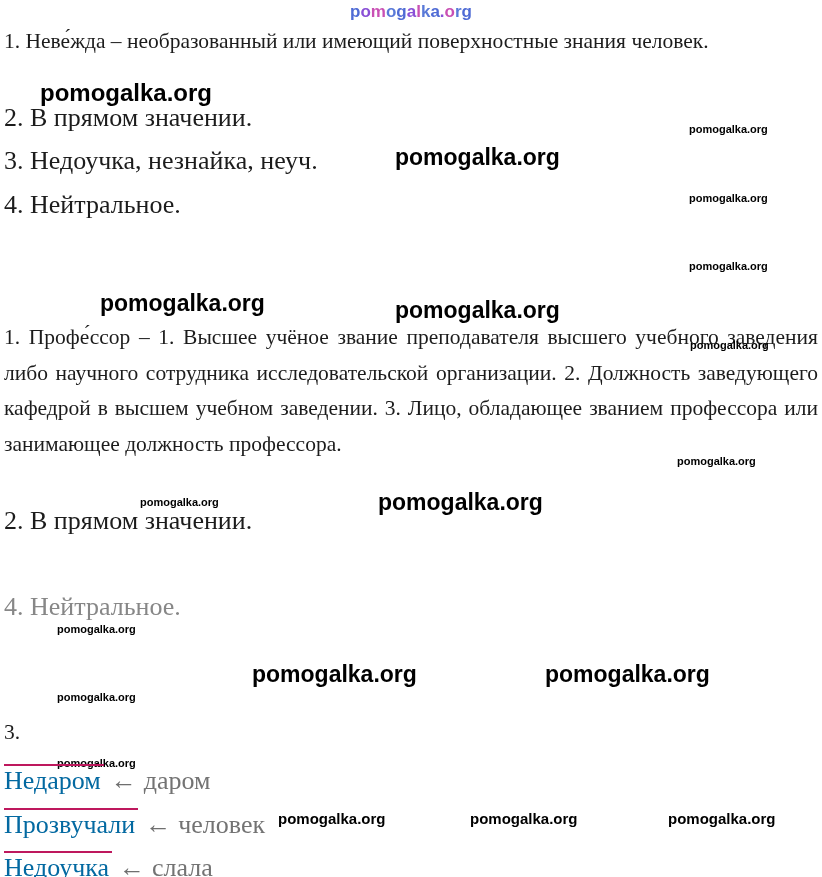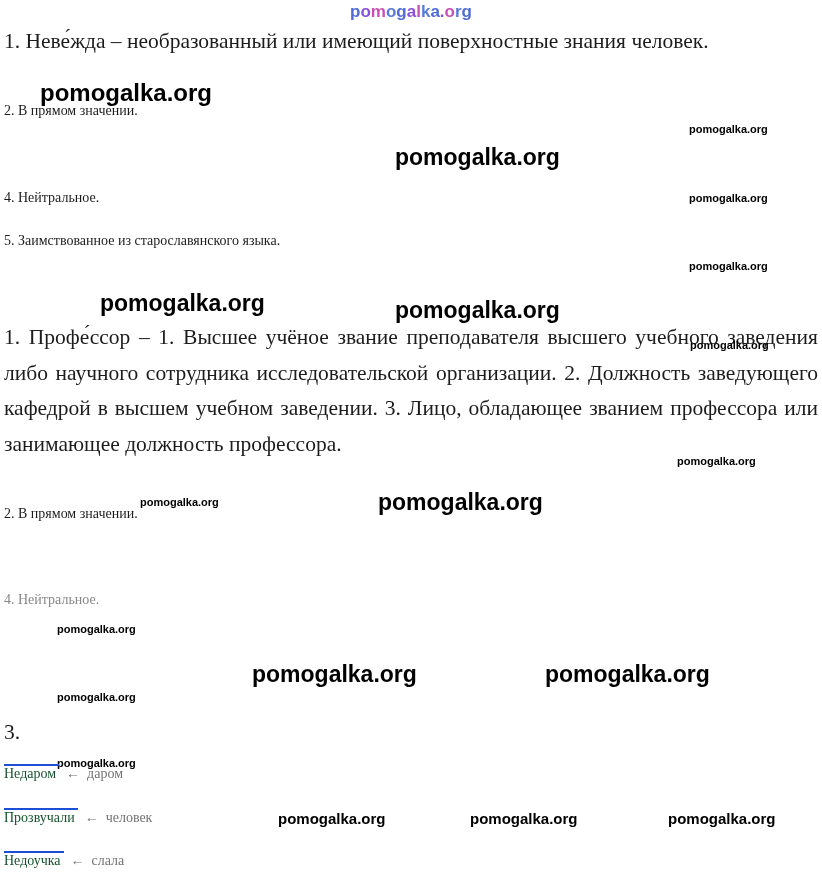--- a/index.html
+++ b/index.html
@@ -18,21 +18,21 @@
     position: absolute;
     left: 4px;
     width: 814px;
     font-size: 21.5px;
     line-height: 35.5px;
     text-align: justify;
   }
   .line {
     position: absolute;
     left: 4px;
-    font-size: 14px;
+    font-size: 26px;
     white-space: nowrap;
   }
   .faded { color: #878787; }
   .wm {
     position: absolute;
     font-family: "Liberation Sans", sans-serif;
     font-weight: bold;
     white-space: nowrap;
     color: #000000;
   }
@@ -40,23 +40,23 @@
     top: 2px;
     left: 50%;
     transform: translateX(-50%);
     font-size: 17px;
   }
   .wm-lg { font-size: 23px; }
   .wm-mid { font-size: 15px; }
   .wm-sm { font-size: 11px; }
   .pair .derived {
     display: inline-block;
-    border-top: 2px solid #1d4ed8;
+    border-top: 2px solid #be185d;
     padding-right: 3px;
-    color: #14532d;
+    color: #0369a1;
   }
   .pair .arrow {
     color: #6f6f6f;
     padding: 0 7px;
   }
   .pair .base { color: #737373; }
   .task-label { font-size: 21.5px; }
 </style>
 </head>
 <body>
@@ -66,28 +66,28 @@
   <div class="wm wm-top"><span style="color: rgb(79, 107, 213);">p</span><span style="color: rgb(138, 80, 214);">o</span><span style="color: rgb(201, 80, 180);">m</span><span style="color: rgb(90, 122, 216);">o</span><span style="color: rgb(79, 107, 213);">g</span><span style="color: rgb(138, 80, 214);">a</span><span style="color: rgb(201, 80, 180);">l</span><span style="color: rgb(90, 122, 216);">k</span><span style="color: rgb(79, 107, 213);">a</span><span style="color: rgb(138, 80, 214);">.</span><span style="color: rgb(201, 80, 180);">o</span><span style="color: rgb(90, 122, 216);">r</span><span style="color: rgb(79, 107, 213);">g</span></div>
 
   <div class="para" style="top:24px">1. Неве́жда – необразованный или имеющий поверхностные знания человек.</div>
 
   <div class="wm wm-lg" style="left:40px; top:79px; font-size:24px">pomogalka.org</div>
 
   <div class="line" style="top:103px">2. В прямом значении.</div>
 
   <div class="wm wm-sm" style="left:689px; top:123px">pomogalka.org</div>
 
+  <div class="line" style="top:146px">3. Недоучка, незнайка, неуч.</div>
 
   <div class="wm wm-lg" style="left:395px; top:144px">pomogalka.org</div>
 
   <div class="wm wm-sm" style="left:689px; top:192px">pomogalka.org</div>
 
   <div class="line" style="top:190px">4. Нейтральное.</div>
 
-  <div class="line" style="top:233px">5. Заимствованное из старославянского языка.</div>
 
   <div class="wm wm-sm" style="left:689px; top:260px">pomogalka.org</div>
 
   <div class="wm wm-lg" style="left:100px; top:290px">pomogalka.org</div>
   <div class="wm wm-lg" style="left:395px; top:297px">pomogalka.org</div>
 
   <div class="para" style="top:320px">1. Профе́ссор – 1. Высшее учёное звание преподавателя высшего учебного заведения либо научного сотрудника исследовательской организации. 2. Должность заведующего кафедрой в высшем учебном заведении. 3. Лицо, обладающее званием профессора или занимающее должность профессора.</div>
 
   <div class="wm wm-sm" style="left:690px; top:339px">pomogalka.org</div>
   <div class="wm wm-sm" style="left:677px; top:455px">pomogalka.org</div>

